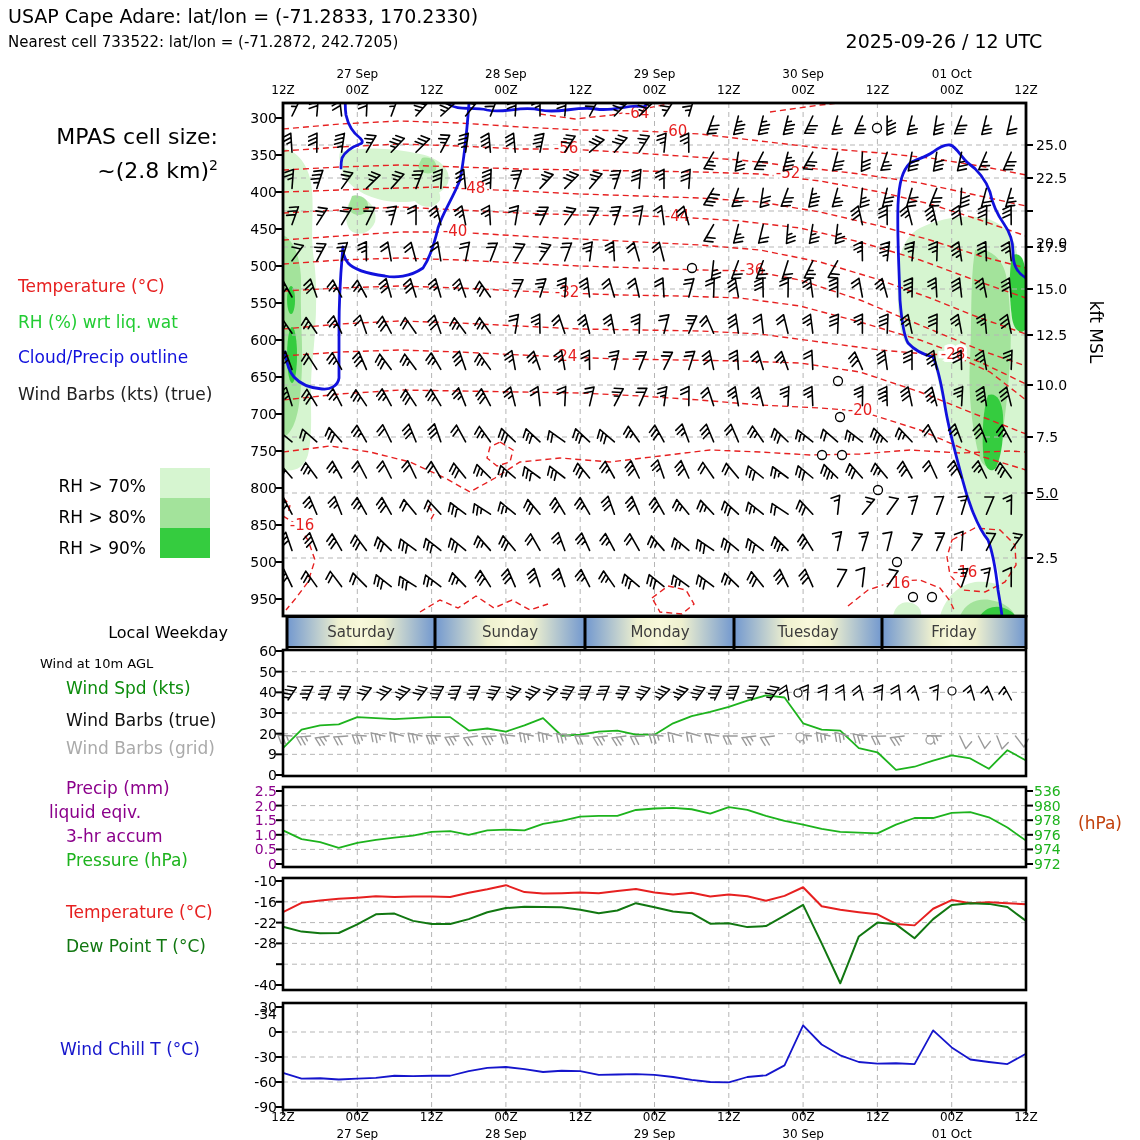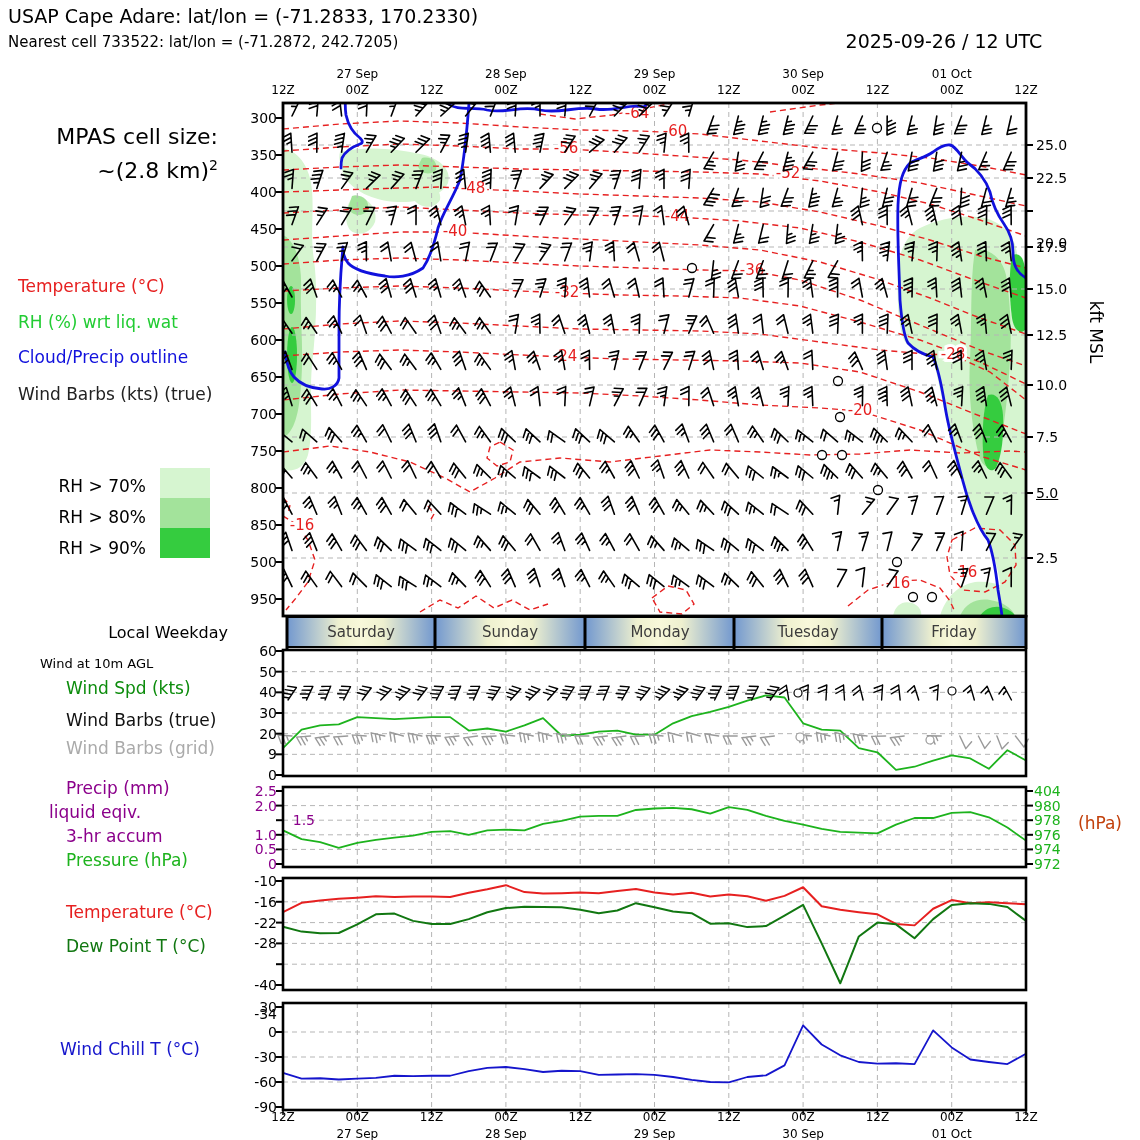--- a/index.html
+++ b/index.html
@@ -890,29 +890,29 @@
       <div class="lbl ra f14" style="left: 277px; top: 775px;">0</div>
       <div class="lbl ra f14" style="left: 277px; top: 754.333px;">9</div>
       <div class="lbl ra f14" style="left: 277px; top: 733.667px;">20</div>
       <div class="lbl ra f14" style="left: 277px; top: 713px;">30</div>
       <div class="lbl ra f14" style="left: 277px; top: 692.333px;">40</div>
       <div class="lbl ra f14" style="left: 277px; top: 671.667px;">50</div>
       <div class="lbl ra f14" style="left: 277px; top: 651px;">60</div>
       <div class="lbl ra f14" style="left: 277px; top: 864px; color: rgb(139, 0, 139);">0</div>
       <div class="lbl ra f14" style="left: 277px; top: 849.4px; color: rgb(139, 0, 139);">0.5</div>
       <div class="lbl ra f14" style="left: 277px; top: 834.8px; color: rgb(139, 0, 139);">1.0</div>
-      <div class="lbl ra f14" style="left: 277px; top: 820.2px; color: rgb(139, 0, 139); margin-left: 38px;">1.5</div>
+      <div class="lbl ra f14" style="left: 277px; top: 820.2px; color: rgb(139, 0, 139);">1.5</div>
       <div class="lbl ra f14" style="left: 277px; top: 805.6px; color: rgb(139, 0, 139);">2.0</div>
       <div class="lbl ra f14" style="left: 277px; top: 791px; color: rgb(139, 0, 139);">2.5</div>
       <div class="lbl la f14" style="left: 1034px; top: 864px; color: rgb(29, 179, 29);">972</div>
       <div class="lbl la f14" style="left: 1034px; top: 849.4px; color: rgb(29, 179, 29);">974</div>
       <div class="lbl la f14" style="left: 1034px; top: 834.8px; color: rgb(29, 179, 29);">976</div>
       <div class="lbl la f14" style="left: 1034px; top: 820.2px; color: rgb(29, 179, 29);">978</div>
       <div class="lbl la f14" style="left: 1034px; top: 805.6px; color: rgb(29, 179, 29);">980</div>
-      <div class="lbl la f14" style="left: 1034px; top: 791px; color: rgb(29, 179, 29);">404</div>
+      <div class="lbl la f14" style="left: 1034px; top: 791px; color: rgb(29, 179, 29);">536</div>
       <div class="lbl ra f14" style="left: 277px; top: 881px;">-10</div>
       <div class="lbl ra f14" style="left: 277px; top: 901.8px;">-16</div>
       <div class="lbl ra f14" style="left: 277px; top: 922.6px;">-22</div>
       <div class="lbl ra f14" style="left: 277px; top: 943.4px;">-28</div>
       <div class="lbl ra f14" style="left: 277px; top: 1014px;">-34</div>
       <div class="lbl ra f14" style="left: 277px; top: 985px;">-40</div>
       <div class="lbl ra f14" style="left: 277px; top: 1007px;">30</div>
       <div class="lbl ra f14" style="left: 277px; top: 1032px;">0</div>
       <div class="lbl ra f14" style="left: 277px; top: 1057px;">-30</div>
       <div class="lbl ra f14" style="left: 277px; top: 1082px;">-60</div>

